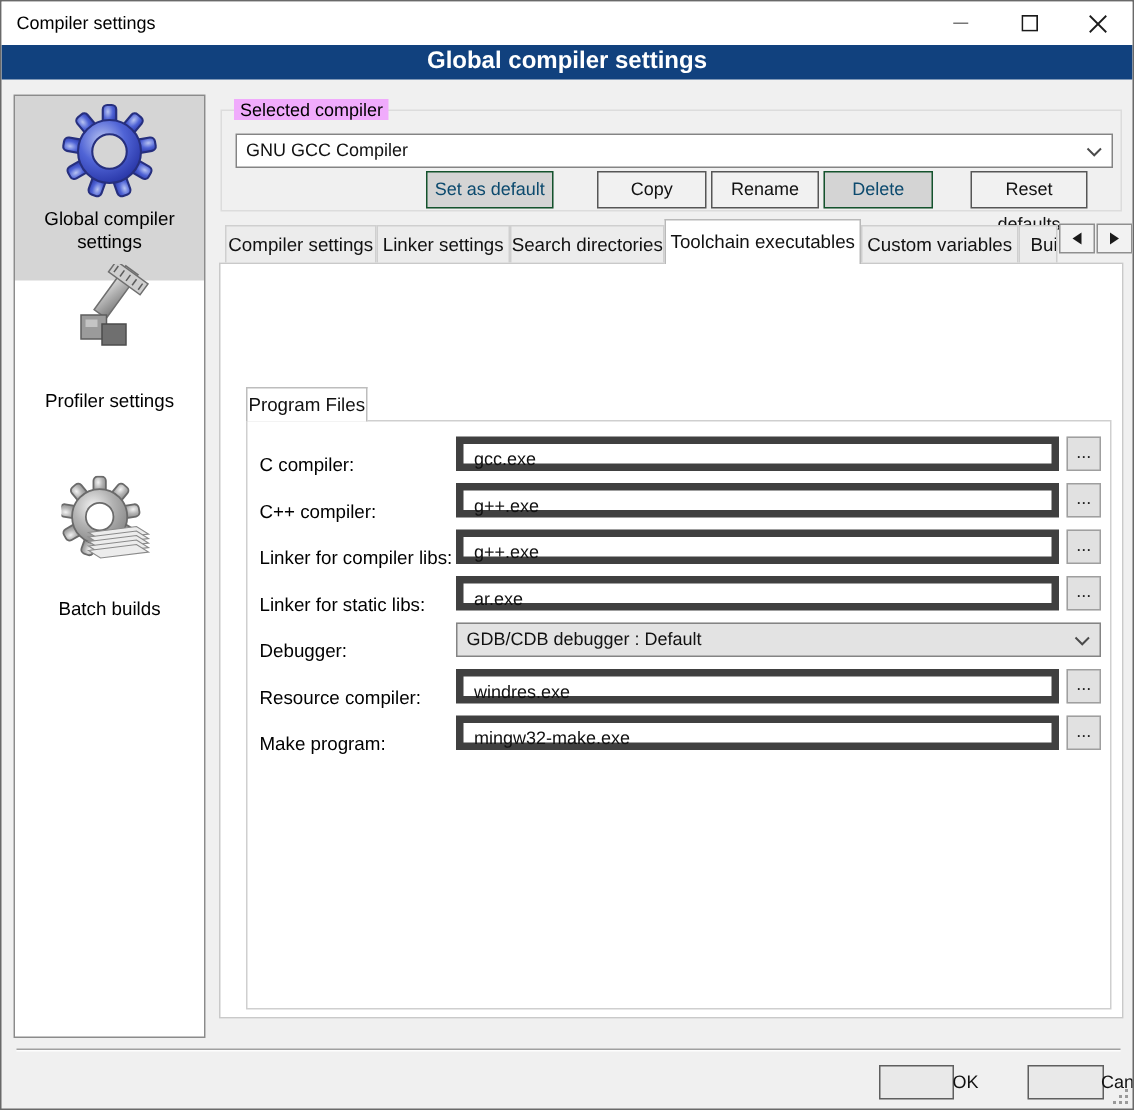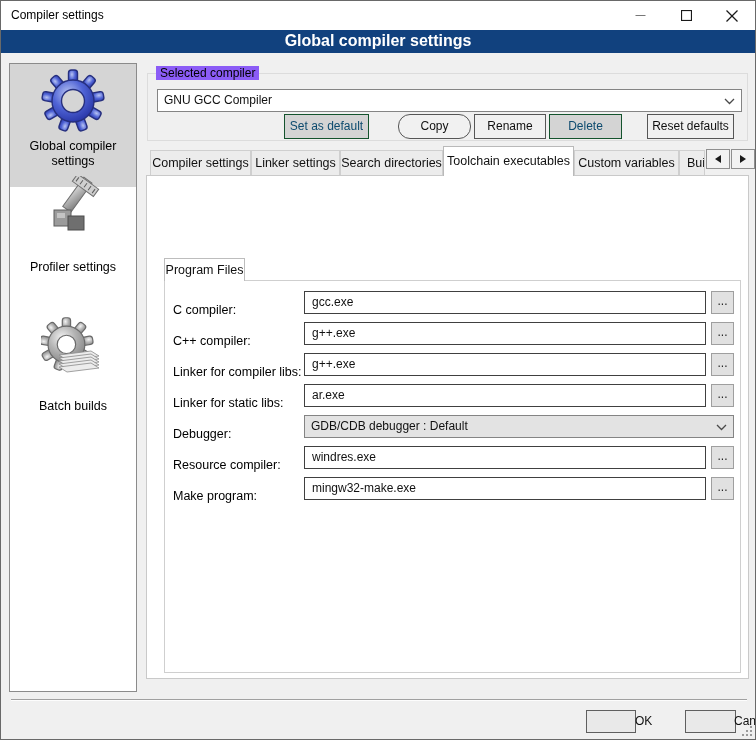--- a/index.html
+++ b/index.html
@@ -27,40 +27,40 @@
   .sb-item .lbl { font-size:12.5px; line-height:15px; color:#000; padding:0 6px; }
   .sb-0 { top:0; height:123px; background:#d5d5d5; padding-top:5px; }
   .sb-1 { top:108px; height:112px; padding-top:4px; }
   .sb-2 { top:248px; height:112px; padding-top:5px; }
   .sb-0 .lbl { margin-top:6px; } .sb-1 .lbl { margin-top:20px; } .sb-2 .lbl { margin-top:18px; }
 
   
   .grp { position:absolute; border:1px solid #dcdcdc; }
   .grp-legend { position:absolute; top:-8px; left:8px; padding:0 4px; font-size:12px; color:#000; }
   #grp-compiler { left:146px; top:72px; width:601px; height:68px; }
-  #grp-compiler .grp-legend { background:#8b5cf6; }
+  #grp-compiler .grp-legend { background:#f0abfc; }
   #grp-install { left:155px; top:186px; width:585px; height:63px; border-color:#e0e0e0; }
   #grp-install .grp-legend { background:#ffffff; left:12px; }
 
   
   .combo { position:absolute; height:23px; background:#fff; border:1px solid #848484;
            line-height:21px; padding-left:6px; font-size:12px; }
   .combo .chev { position:absolute; right:6px; top:8px; }
   #combo-compiler { left:156px; top:88px; width:585px; }
   .combo.gray { background:#e3e3e3; }
 
   
   .btn { position:absolute; height:25px; background:#f1f1f1; border:1px solid #565656;
          font-size:12px; text-align:center; line-height:23px; }
   .btn.disabled { background:#d4d4d4; border:1px solid #14532d; color:#0c4a6e; }
   #btn-setdefault { left:283px; top:113px; width:85px; }
-  #btn-copy       { left:397px; top:113px; width:73px;border-radius:12px; }
+  #btn-copy       { left:397px; top:113px; width:73px; }
   #btn-rename     { left:473px; top:113px; width:72px; }
   #btn-delete     { left:548px; top:113px; width:73px; }
-  #btn-reset      { left:646px; top:113px; width:87px; }
+  #btn-reset      { left:646px; top:113px; width:78px; }
 
   
   .tab { position:absolute; top:149px; height:26px; background:#ececec; border:1px solid #cfcfcf;
          border-bottom:none; font-size:12.5px; text-align:center; line-height:25px;
          white-space:nowrap; overflow:hidden; z-index:1; }
   .tab.active { top:145px; height:30px; background:#fff; border-color:#b9b9b9; z-index:3; line-height:29px; }
   #tab-0 { left:149px; width:101px; } #tab-1 { left:250px; width:89px; }
   #tab-2 { left:339px; width:103px; } #tab-3 { left:442px; width:131px; }
   #tab-4 { left:573px; width:105px; } #tab-5 { left:678px; width:26px; text-align:left; padding-left:7px; }
   .tabarrow { position:absolute; top:148px; width:24px; height:20px; background:#f2f2f2;
@@ -86,21 +86,21 @@
   
   .itab { position:absolute; background:#ececec; border:1px solid #cfcfcf; border-bottom:none;
           font-size:12.5px; text-align:center; z-index:1; }
   #itab-0 { left:163px; top:257px; width:81px; height:23px; line-height:22px; background:#fff; border-color:#bdbdbd; z-index:3; }
   #itab-1 { left:244px; top:259px; width:97px; height:21px; line-height:20px; }
   #inner-panel { position:absolute; left:163px; top:279px; width:577px; height:393px;
                  background:#fff; border:1px solid #cfcfcf; z-index:2; }
 
   .frm-label { position:absolute; left:172px; width:130px; font-size:12.5px; color:#000; z-index:4;margin-top:8px; }
   .frm-field { position:absolute; left:303px; width:402px; height:23px; background:#fff;
-               border:1px solid #404040; line-height:21px; padding-left:7px; font-size:12px; z-index:4; }
+               border:5px solid #404040; line-height:21px; padding-left:7px; font-size:12px; z-index:4; }
   .frm-browse { z-index:4; }
   #combo-debugger { left:303px; width:430px; z-index:4; }
 
   
   #separator { position:absolute; left:10px; top:698px; width:736px; height:2px;
                border-top:1px solid #a0a0a0; border-bottom:1px solid #fdfdfd; }
   .footbtn { position:absolute; top:709px; height:23px; background:#e9e9e9; border:1px solid #5f5f5f;
              font-size:12px; text-align:center; line-height:21px;padding-left:48px; }
   #btn-ok { left:585px; width:49px; } #btn-cancel { left:684px; width:51px; }
   #grip { position:absolute; right:2px; bottom:2px; width:12px; height:12px; }

